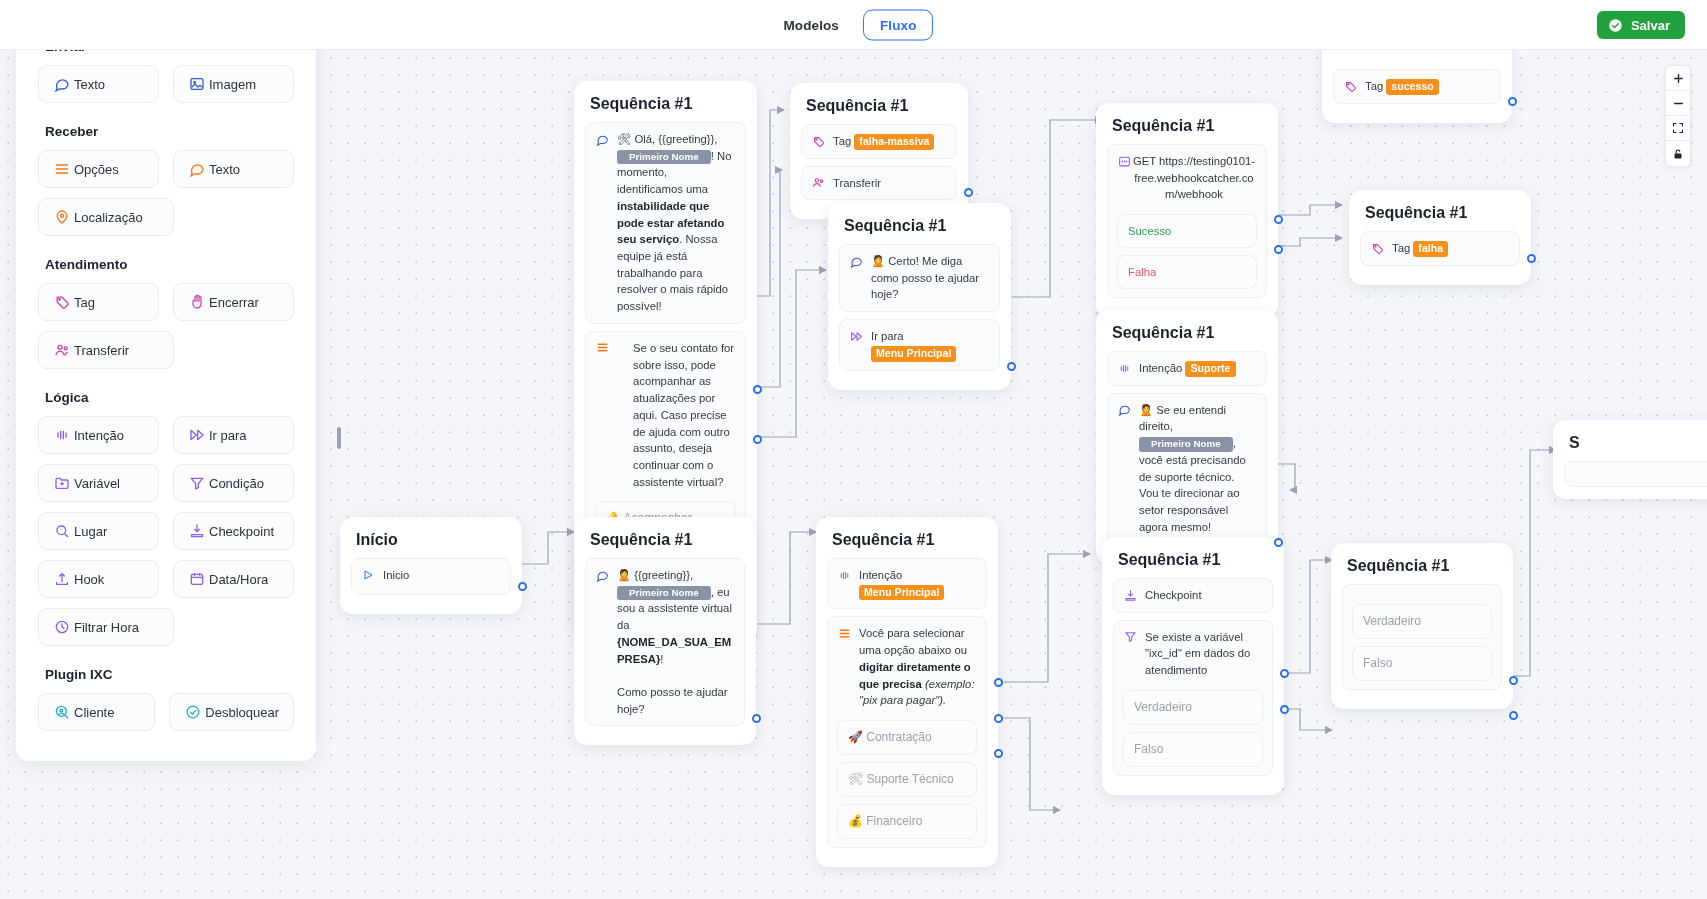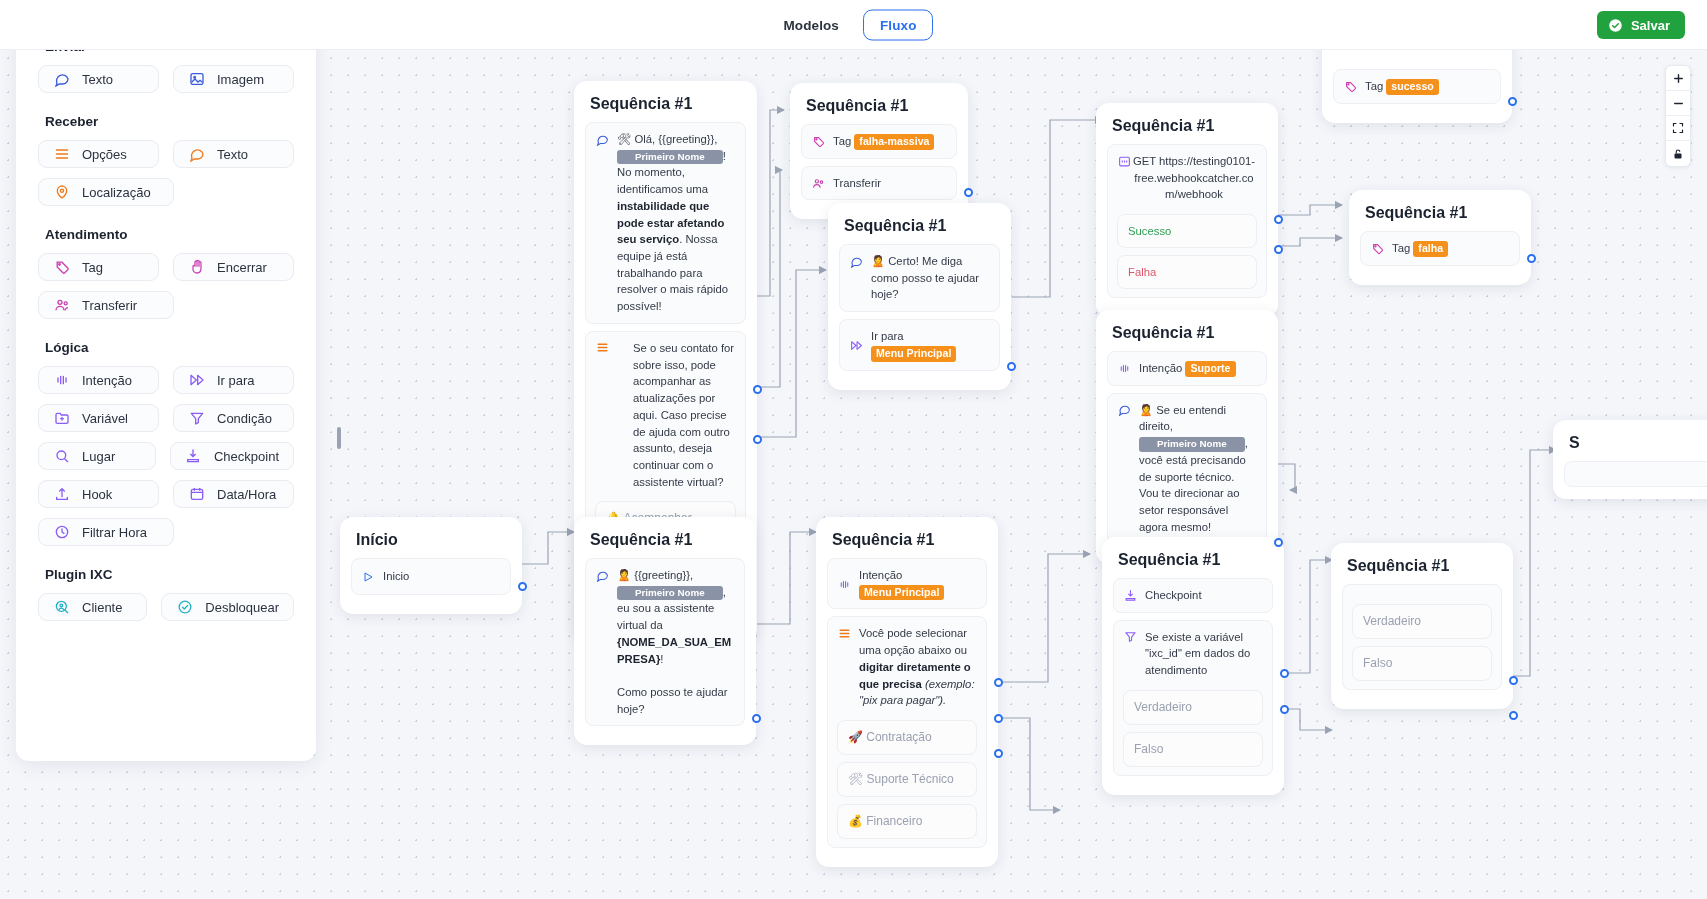--- a/index.html
+++ b/index.html
@@ -61,24 +61,24 @@
     width: 300px; height: 744px;
     background: #ffffff; border-radius: 13px;
     box-shadow: 0 4px 18px rgba(40,50,80,.09);
     padding: 22px 22px 14px 22px;
     overflow: hidden; z-index: 40;
   }
   .pal-group { font-size: 13.5px; font-weight: bold; color: #1c2330; margin: 0 0 11px 7px; }
   .pal-group.spaced { margin-top: 21px; }
   .pal-row { display: flex; gap: 14px; margin-bottom: 10px; }
   .pal-item {
-    flex: 1 1 0; height: 28px;
+    flex: 1 1 0; height: 38px;
     border: 1px solid #e9ebf1; border-radius: 9px;
     background: #fbfcfd;
-    display: flex; align-items: center; gap: 12px;
+    display: flex; align-items: center; gap: 4px;
     padding: 0 14px; cursor: pointer;
     font-size: 13px; color: #2b3240;
   }
   .pal-icon { width: 17px; height: 17px; flex: 0 0 17px; display:flex; align-items:center; justify-content:center; }
   .pal-icon svg { display:block; }
   .pal-spacer { flex: 1 1 0; }
 
   
   #drag-handle {
     position: absolute; left: 337px; top: 377px;
@@ -114,36 +114,36 @@
   .blk {
     border: 1px solid #edeff3; border-radius: 8px;
     background: #fafbfc; padding: 8px 9px;
     margin-bottom: 7px;
     display: flex; gap: 8px; align-items: flex-start;
     font-size: 11.3px; color: #333a48; line-height: 1.48;
   }
   .blk:last-child { margin-bottom: 0; }
   .blk .bi { flex: 0 0 14px; width:14px; height:14px; margin-top:1px; display:flex; align-items:center; justify-content:center; }
   .blk .bt { flex: 1 1 auto; word-break: break-word; }
-  .blk.inline { align-items: center; }
+  .blk.inline { align-items: flex-start; }
   .opt {
     border: 1px solid #eceef2; border-radius: 8px;
     background: #fcfcfd; padding: 8px 10px; margin: 7px 0 0 0;
     font-size: 12px; color: #9aa1b0; line-height: 1.42;
   }
   .opt.first { margin-top: 11px; }
   .pill-orange {
     display: inline-block; background: #f5901b; color: #fff;
     font-size: 10.6px; font-weight: bold; border-radius: 3px;
     padding: 1px 5px; vertical-align: baseline; line-height: 1.3;
   }
   .pill-gray {
     display: inline-block; background: #8a93a6; color: #fff;
     font-size: 9.8px; font-weight: bold; border-radius: 3px;
-    padding: 1px 18px; vertical-align: baseline; line-height: 1.3;
+    padding: 1px 12px; vertical-align: baseline; line-height: 1.3;
   }
   .b { font-weight: bold; color: #1d2430; }
   .it { font-style: italic; }
   .res-ok { color: #2f9e53; }
   .res-fail { color: #e0566b; }
   .res { font-size: 11.3px; }
 
   
   .port {
     position: absolute; width: 9px; height: 9px; border-radius: 50%;
@@ -412,21 +412,21 @@
       </span>
     </div>
     <div class="blk" style="display:block;">
       <div style="display:flex; gap:8px; align-items:flex-start;">
         <span class="bi">
           <svg width="13" height="13" viewBox="0 0 24 24" stroke="#f07a1a" stroke-width="2.4" fill="none" stroke-linecap="round">
             <path d="M4 6h16M4 12h16M4 18h16"></path>
           </svg>
         </span>
         <span class="bt">
-          <span>Você pode selecionar uma opção abaixo ou </span><span class="b">digitar diretamente o que precisa</span>
+          <span>Você para selecionar uma opção abaixo ou </span><span class="b">digitar diretamente o que precisa</span>
           <span class="it">(exemplo: "pix para pagar").</span>
         </span>
       </div>
       <div class="opt first">🚀 Contratação</div>
       <div class="opt">🛠 Suporte Técnico</div>
       <div class="opt">💰 Financeiro</div>
     </div>
     <div class="port" style="right:-5px; top:161px;"></div>
     <div class="port" style="right:-5px; top:197px;"></div>
     <div class="port" style="right:-5px; top:232px;"></div>

